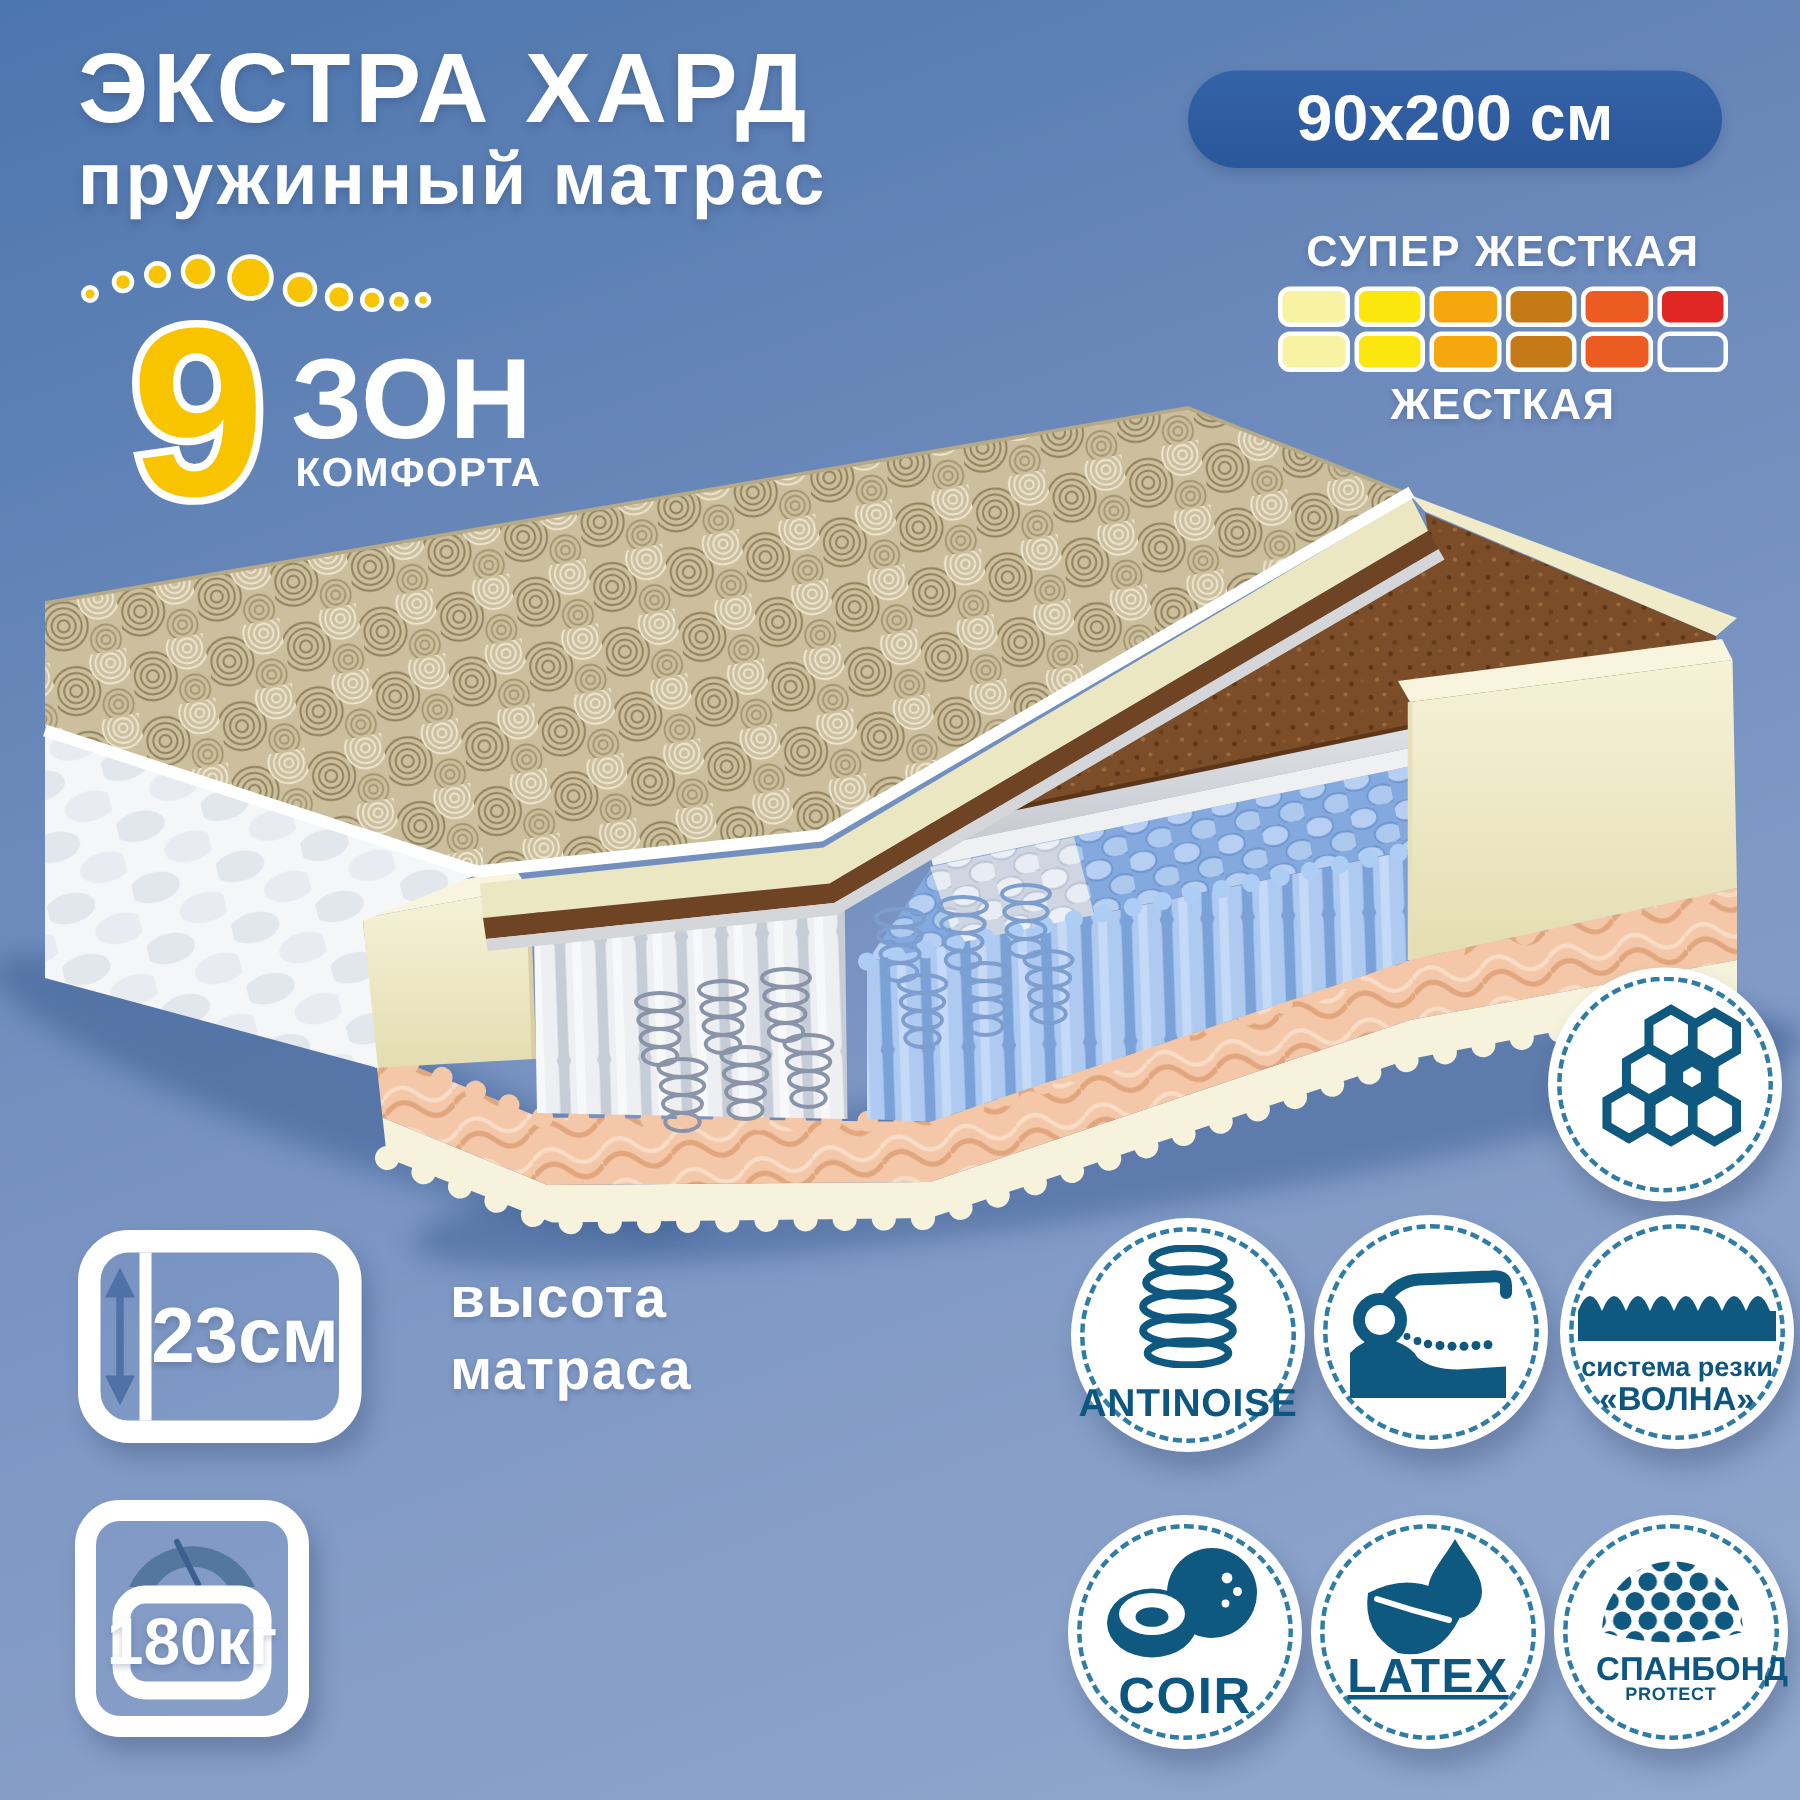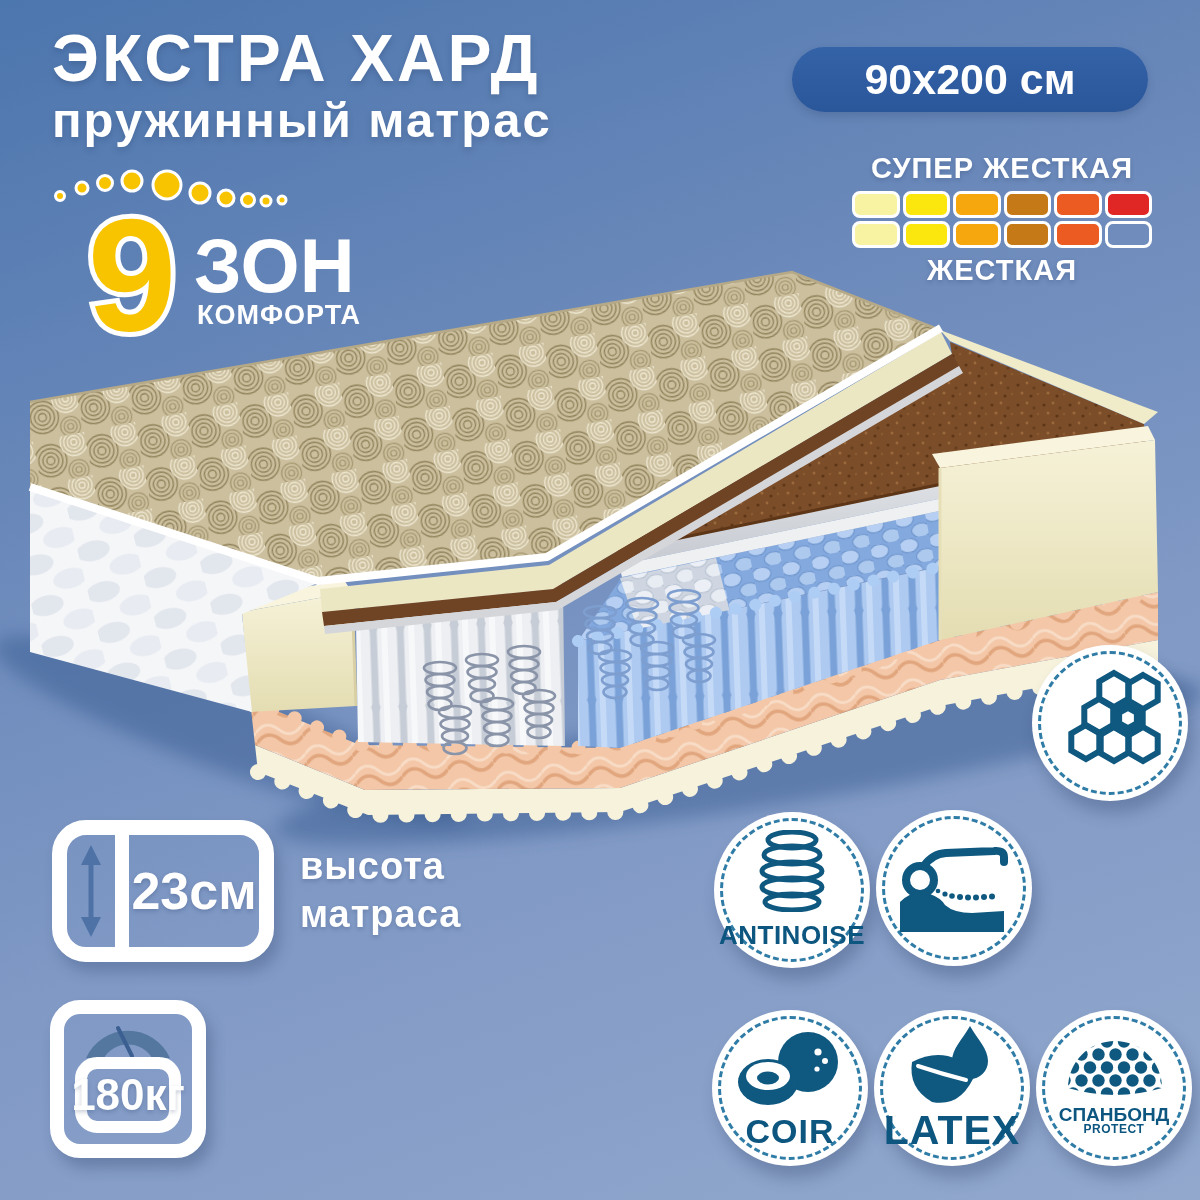--- a/index.html
+++ b/index.html
@@ -23,21 +23,21 @@
   }
   
   .firmness{position:absolute;left:852px;top:152px;width:300px;z-index:2;text-align:center;}
   .firmness-top,.firmness-bottom{color:#fff;font-size:29px;font-weight:bold;letter-spacing:1px;text-shadow:0 2px 4px rgba(30,50,90,.25);}
   .firmness-grid{display:grid;grid-template-columns:repeat(6,1fr);gap:3px;margin:6px 0 6px 0;}
   .fcell{height:27px;border:3px solid #fff;border-radius:8px;}
   
   .zones{position:absolute;left:42px;top:162px;z-index:2;}
   
   .h-badge{
-    position:absolute;left:52px;top:820px;width:222px;height:142px;z-index:2;
+    position:absolute;left:52px;top:820px;width:189px;height:142px;z-index:2;
     border:15px solid #fff;border-radius:34px;display:flex;
     box-shadow:6px 10px 14px rgba(40,60,100,.28);
   }
   .h-arrow{width:48px;display:flex;align-items:center;justify-content:center;}
   .h-divider{width:14px;background:#fff;height:100%;}
   .h-val{flex:1;display:flex;align-items:center;justify-content:center;color:#fff;font-size:52px;font-weight:bold;text-shadow:0 2px 4px rgba(30,50,90,.25);}
   .h-label{position:absolute;left:300px;top:843px;z-index:2;color:#fff;font-size:38px;font-weight:bold;line-height:1.25;letter-spacing:1px;text-shadow:0 2px 4px rgba(30,50,90,.25);}
   
   .w-badge{
     position:absolute;left:50px;top:1000px;width:156px;height:158px;z-index:2;
@@ -339,20 +339,28 @@
           <circle cx="58" cy="54" r="2.8"></circle>
         <circle cx="66" cy="55" r="3"></circle>
           <circle cx="74" cy="55.5" r="3"></circle>
           <circle cx="82" cy="55.5" r="3"></circle>
         <circle cx="90" cy="55" r="3"></circle>
           <circle cx="98" cy="54.5" r="3"></circle>
       </g>
     </svg>
   </div>
 
+  <div class="fb" style="left:1040px;top:810px;">
+    <div class="fb-ring"></div>
+    <svg width="140" height="56" viewBox="0 0 140 56" style="left:8px;top:32px;">
+      <path d="M4,32 Q12,12 20,32 Q28,12 36,32 Q44,12 52,32 Q60,12 68,32 Q76,12 84,32 Q92,12 100,32 Q108,12 116,32 Q124,12 132,32 L136,32 L136,52 L4,52 Z" fill="#0f5880"></path>
+    </svg>
+    <div class="fb-label" style="bottom:44px;font-size:18px;">система резки</div>
+    <div class="fb-label" style="bottom:20px;font-size:22px;">«ВОЛНА»</div>
+  </div>
 
   <div class="fb" style="left:712px;top:1010px;">
     <div class="fb-ring"></div>
     <svg width="116" height="84" viewBox="0 0 116 84" style="left:20px;top:18px;">
       <circle cx="76" cy="34" r="30" fill="#0f5880"></circle>
       <circle cx="86" cy="24" r="3.6" fill="#ffffff"></circle>
         <circle cx="93" cy="33" r="3" fill="#ffffff"></circle>
         <circle cx="85" cy="41" r="2.6" fill="#ffffff"></circle>
       <ellipse cx="36" cy="54" rx="30" ry="23" fill="#0f5880"></ellipse>
       <ellipse cx="36" cy="48" rx="22" ry="14" fill="#ffffff"></ellipse>
@@ -361,32 +369,32 @@
     <div class="fb-label" style="bottom:15px;font-size:34px;letter-spacing:1px;">COIR</div>
   </div>
 
   <div class="fb" style="left:874px;top:1010px;">
     <div class="fb-ring"></div>
     <svg width="104" height="88" viewBox="0 0 104 88" style="left:26px;top:14px;">
       <path d="M70,2 C78,16 88,25 88,37 A18,18 0 1 1 52,37 C52,25 62,16 70,2 Z" fill="#0f5880"></path>
       <path d="M12,38 Q46,20 76,48 Q62,84 32,78 Q8,64 12,38 Z" fill="#0f5880"></path>
       <path d="M18,42 Q42,50 66,56" fill="none" stroke="#ffffff" stroke-width="4" stroke-linecap="round"></path>
     </svg>
-    <div class="fb-label" style="bottom:12px;font-size:41px;letter-spacing:1px;">LATEX</div>
+    <div class="fb-label" style="bottom:30px;font-size:32px;letter-spacing:1px;text-decoration:underline;">LATEX</div>
   </div>
 
   <div class="fb" style="left:1036px;top:1010px;">
     <div class="fb-ring"></div>
     <svg width="116" height="78" viewBox="0 0 116 78" style="left:20px;top:12px;">
       <defs>
         <pattern id="sbDots" width="17" height="26" patternUnits="userSpaceOnUse">
           <circle cx="8.5" cy="6.5" r="6.2" fill="#0f5880"></circle>
           <circle cx="0" cy="19.5" r="6.2" fill="#0f5880"></circle>
           <circle cx="17" cy="19.5" r="6.2" fill="#0f5880"></circle>
         </pattern>
       </defs>
       <path d="M12,66 A47,47 0 1 1 106,66 Q59,80 12,66 Z" fill="url(#sbDots)"></path>
     </svg>
-    <div class="fb-label" style="bottom:40px;font-size:19px;">СПАНБОНД</div>
+    <div class="fb-label" style="bottom:40px;font-size:22px;text-align:right;">СПАНБОНД</div>
     <div class="fb-label" style="bottom:30px;font-size:12px;letter-spacing:0.5px;">PROTECT</div>
   </div>
 
 </div>
 
 </body></html>

